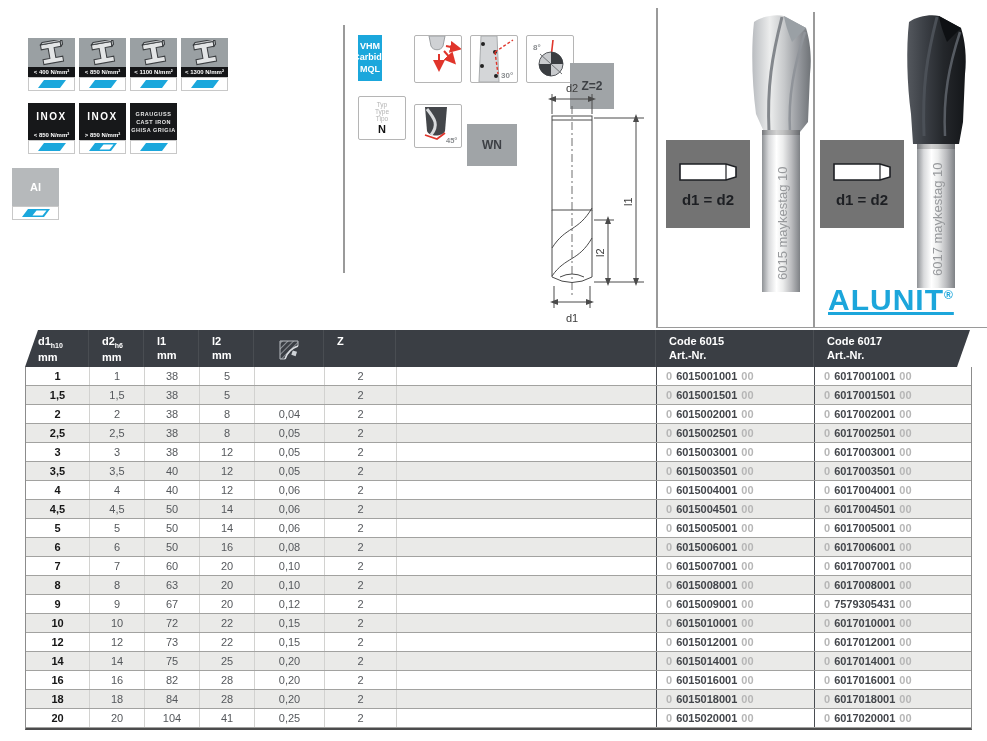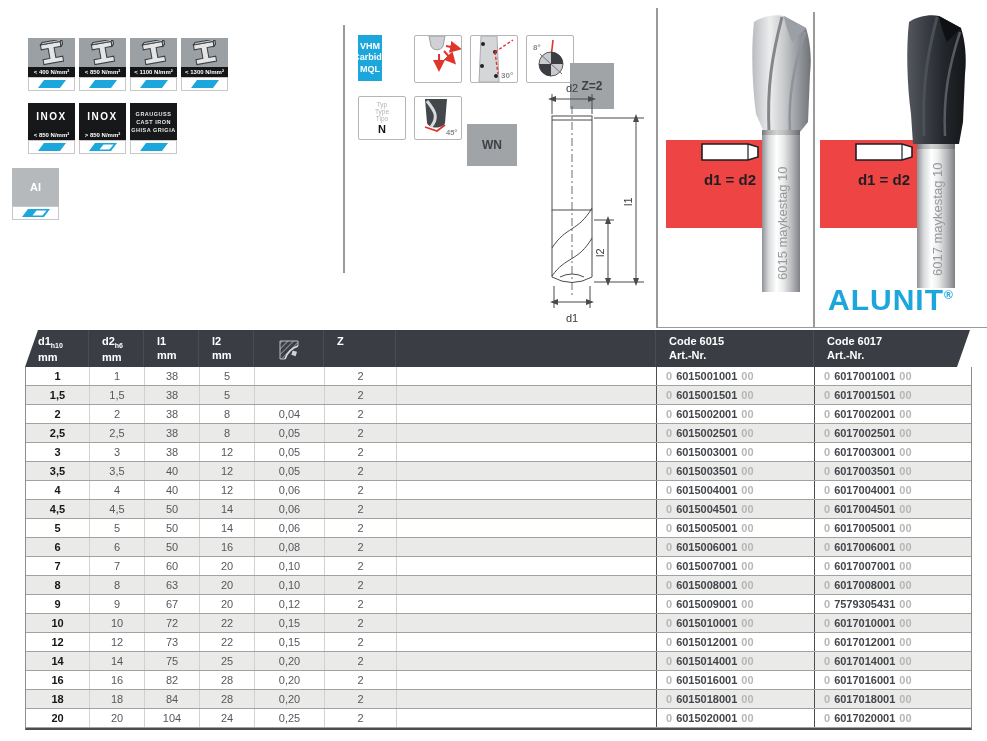--- a/index.html
+++ b/index.html
@@ -25,24 +25,24 @@
   .feat-badge{position:absolute;display:flex;align-items:center;justify-content:center;text-align:center;font-weight:bold;}
   .feat-blue{background:#1ba7dc;color:#fff;font-size:9px;line-height:1.25;}
   .feat-gray{background:#a0a4a7;color:#3d4045;font-size:12px;margin-top:28px;}
   .feat-icon{position:absolute;background:#fff;border:1px solid #b5b5b5;border-radius:2px;}
   .typ-box{position:absolute;background:#fff;border:1px solid #b5b5b5;border-radius:2px;
     display:flex;flex-direction:column;align-items:center;justify-content:center;line-height:1.1;}
   .typ-box .t{color:#b3b3b3;font-size:6.5px;}
   .typ-box .n{color:#111;font-weight:bold;font-size:11px;margin-top:1px;}
 
   
-  .dbox{position:absolute;width:84px;height:88px;background:#ef4444;display:flex;flex-direction:column;align-items:center;justify-content:flex-start;gap:7px;padding-left:22px;}
+  .dbox{position:absolute;width:84px;height:88px;background:#737373;display:flex;flex-direction:column;align-items:center;justify-content:center;gap:7px;}
   .dbox .lbl{color:#1d1f23;font-weight:bold;font-size:15px;}
 
-  .alunit{position:absolute;color:#1ca6db;font-weight:bold;font-size:30px;letter-spacing:1px;white-space:nowrap;}
+  .alunit{position:absolute;color:#1ca6db;font-weight:bold;font-size:30px;letter-spacing:1px;white-space:nowrap;text-decoration:underline;}
   .alunit sup{font-size:12px;}
 
   
   .thead{position:absolute;left:25px;top:330px;width:945px;height:37px;background:#3a3e44;
     clip-path:polygon(13px 0,100% 0,calc(100% - 13px) 100%,0 100%);
     display:grid;grid-template-columns:63px 55px 55px 55px 70px 72px 260px 158px 157px;color:#fff;}
   .th{font-size:11px;font-weight:bold;line-height:1.25;padding:5px 0 0 13px;border-left:1px solid rgba(255,255,255,.08);}
   .th:first-child{border-left:none;}
   .th sub{font-size:7px;font-weight:bold;}
   .th .u{font-weight:bold;}
@@ -249,21 +249,21 @@
     <span>Z=2</span>
   </div>
 
   <div class="typ-box" style="left:358px;top:96px;width:46px;height:42px">
     <span class="t">Typ</span>
     <span class="t">Type</span>
     <span class="t">Tipo</span>
     <span class="n">N</span>
   </div>
 
-  <div class="feat-icon" style="left:414px;top:96px;width:46px;height:42px">
+  <div class="feat-icon" style="left:414px;top:104px;width:46px;height:42px">
     <svg width="46" height="42" viewBox="0 0 46 42">
       <path d="M10,2 L32,2 L30,26 C28,32 14,32 12,26 Z" fill="#43464a"></path>
       <path d="M12,4 C20,14 24,20 16,30" fill="none" stroke="#d8dadc" stroke-width="3"></path>
       <path d="M10,30 L22,34 L30,28" fill="none" stroke="#e0352b" stroke-width="1.8"></path>
       <text x="31" y="38" font-size="7.5" fill="#8a8d90" font-weight="bold">45°</text>
     </svg>
   </div>
 
   <div class="feat-badge feat-gray" style="left:467px;top:96px;width:50px;height:42px">
     <span>WN</span>
@@ -574,21 +574,21 @@
       <div class="c sep c-z">2</div>
       <div class="c sep c-fill"></div>
       <div class="c c-code c-6015"><span class="code-pre">0</span><span class="code-mid">6015018001</span><span class="code-suf">00</span></div>
       <div class="c c-code c-6017"><span class="code-pre">0</span><span class="code-mid">6017018001</span><span class="code-suf">00</span></div>
     </div>
 
     <div class="trow">
       <div class="c c-d1">20</div>
       <div class="c sep c-d2">20</div>
       <div class="c sep c-l1">104</div>
-      <div class="c sep c-l2">24</div>
+      <div class="c sep c-l2">41</div>
       <div class="c sep c-f">0,25</div>
       <div class="c sep c-z">2</div>
       <div class="c sep c-fill"></div>
       <div class="c c-code c-6015"><span class="code-pre">0</span><span class="code-mid">6015020001</span><span class="code-suf">00</span></div>
       <div class="c c-code c-6017"><span class="code-pre">0</span><span class="code-mid">6017020001</span><span class="code-suf">00</span></div>
     </div>
   </div>
 
 </div>
 

